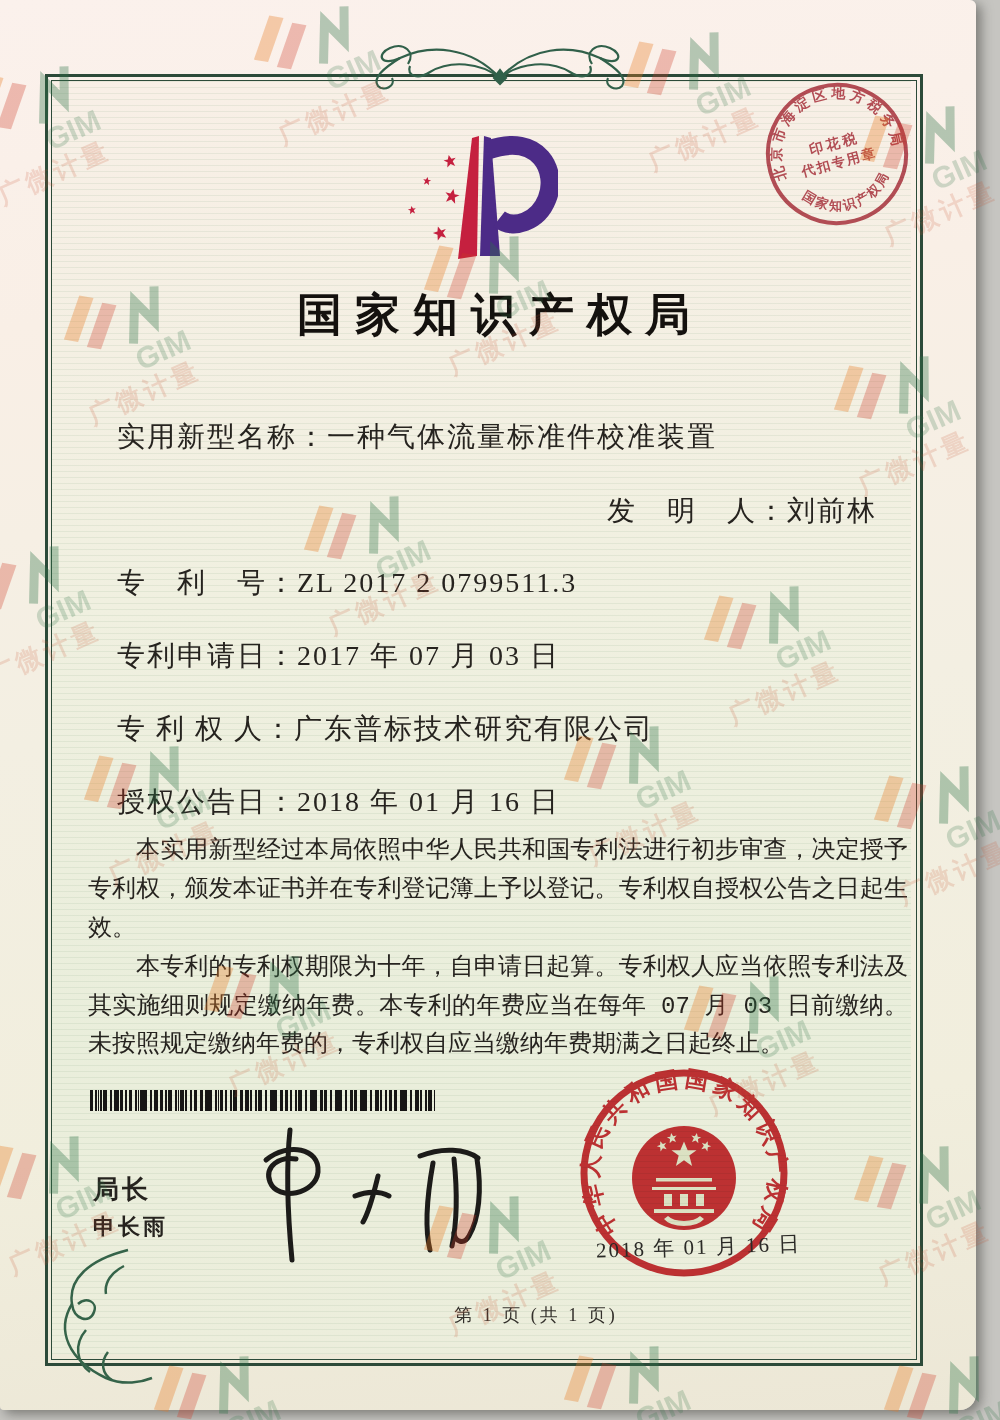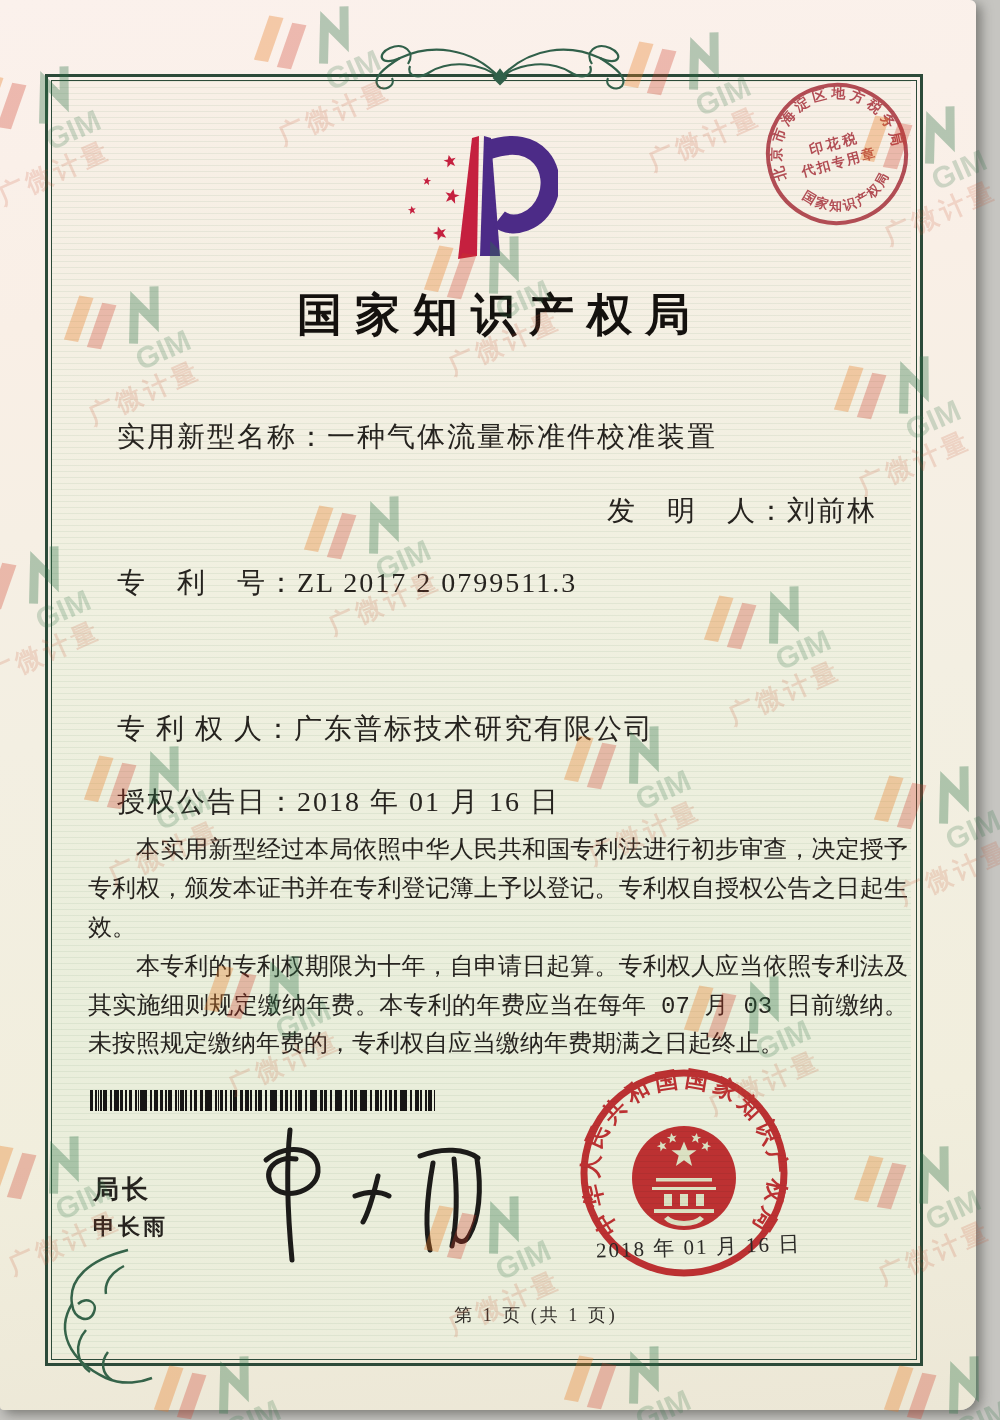--- a/index.html
+++ b/index.html
@@ -92,20 +92,21 @@
       <polygon points="86,4 93,6 102,124 82,124"></polygon>
     </g>
     <path d="M90,18 C142,0 160,40 149,67 C140,90 115,98 101,87" stroke="#4c2b87" stroke-width="19" fill="none"></path>
   </svg>
 
   <div class="content abs title">国家知识产权局</div>
 
   <div class="content abs field f0"><span>实用新型名称：</span><span>一种气体流量标准件校准装置</span></div>
   <div class="content abs field f1"><span>发　明　人：</span><span>刘前林</span></div>
   <div class="content abs field f2"><span>专　利　号：</span><span>ZL 2017 2 0799511.3</span></div>
+  <div class="content abs field f3"><span>专利申请日：</span><span>2017 年 07 月 03 日</span></div>
   <div class="content abs field f4"><span>专 利 权 人：</span><span>广东普标技术研究有限公司</span></div>
   <div class="content abs field f5"><span>授权公告日：</span><span>2018 年 01 月 16 日</span></div>
 
   <div class="content abs body-text">
     <p>本实用新型经过本局依照中华人民共和国专利法进行初步审查，决定授予专利权，颁发本证书并在专利登记簿上予以登记。专利权自授权公告之日起生效。</p>
     <p>本专利的专利权期限为十年，自申请日起算。专利权人应当依照专利法及其实施细则规定缴纳年费。本专利的年费应当在每年 07 月 03 日前缴纳。未按照规定缴纳年费的，专利权自应当缴纳年费期满之日起终止。</p>
   </div>
 
   <div class="content abs barcode"></div>
 

